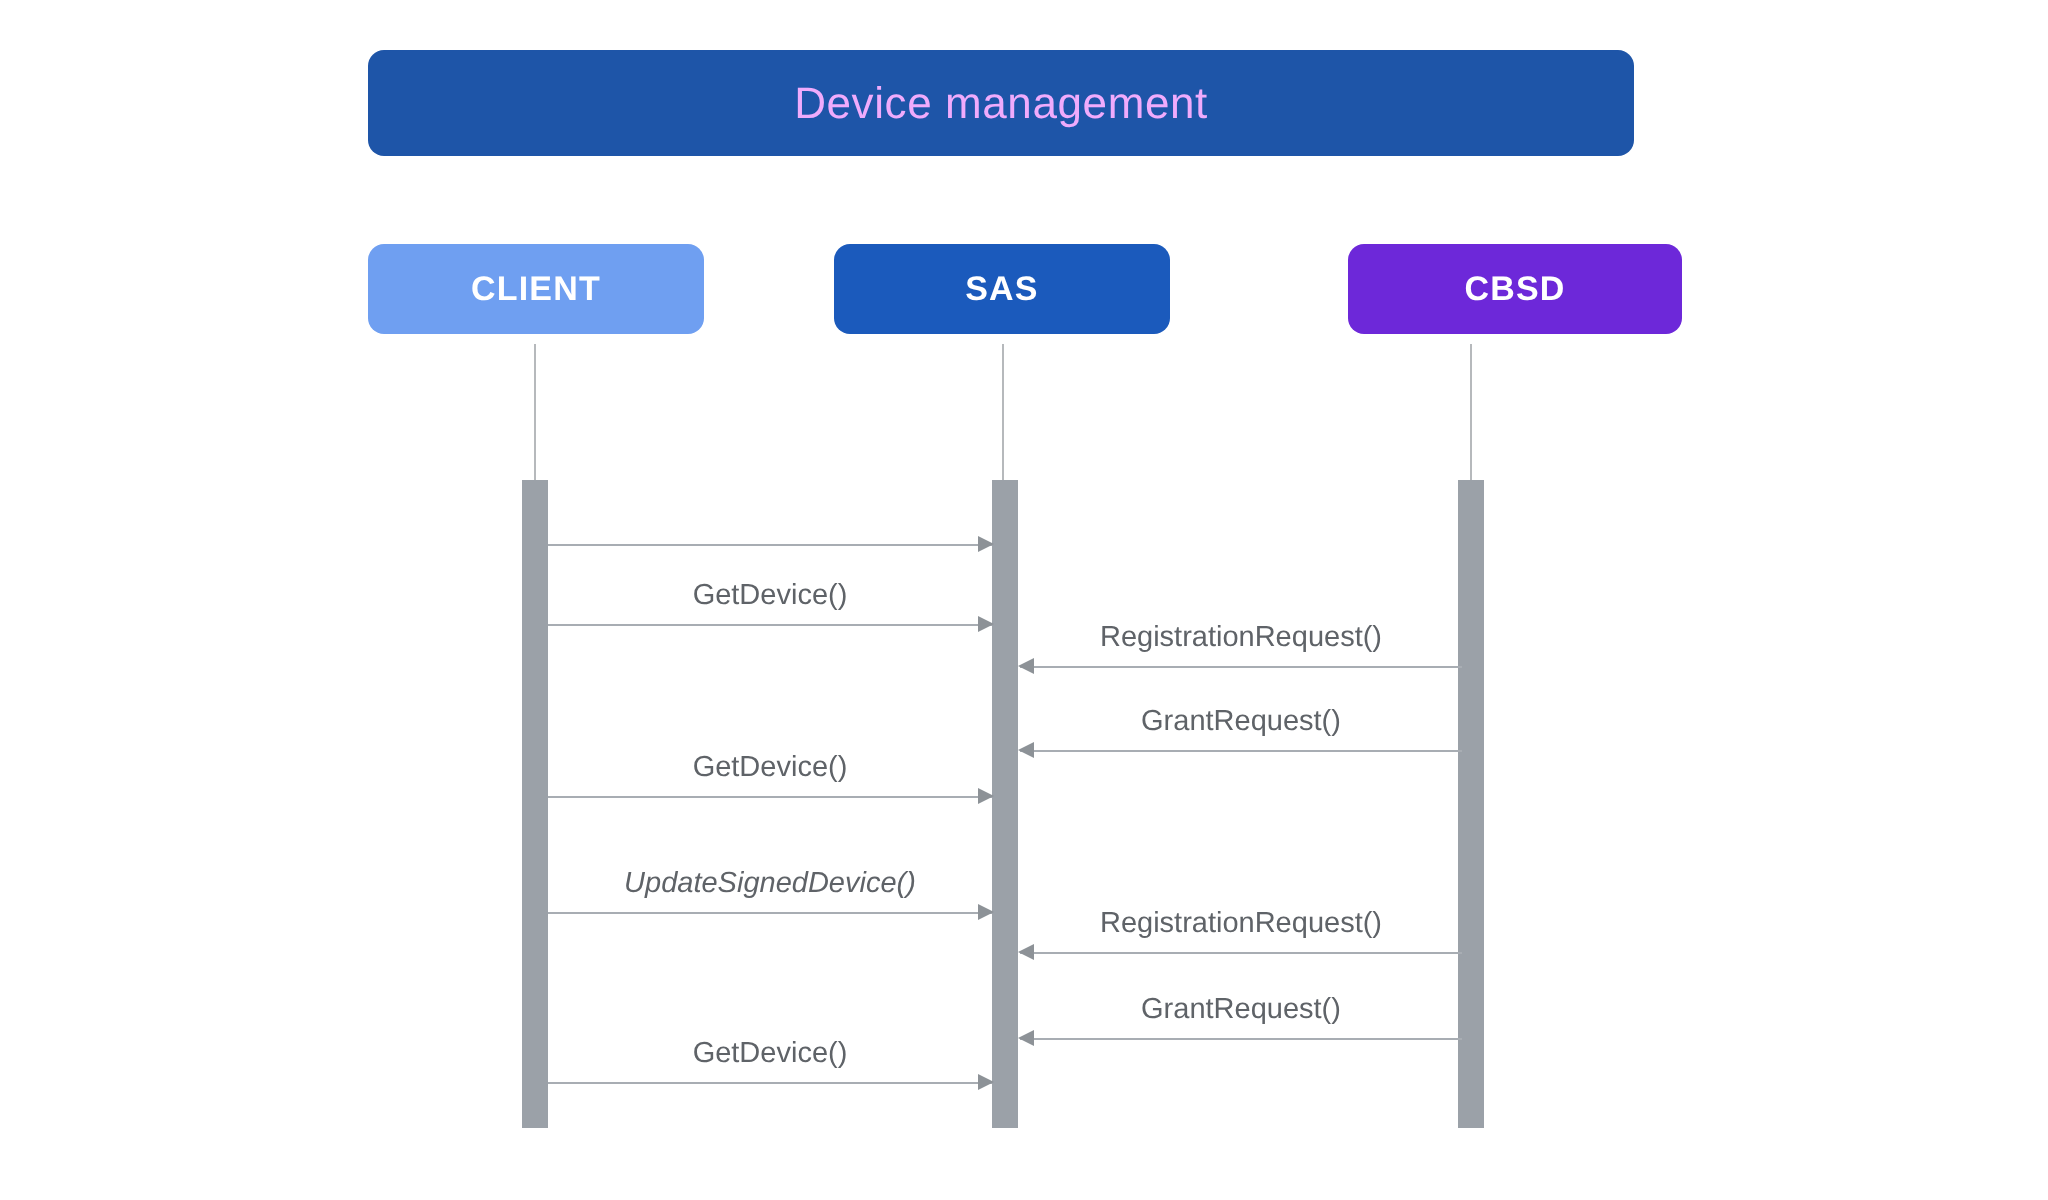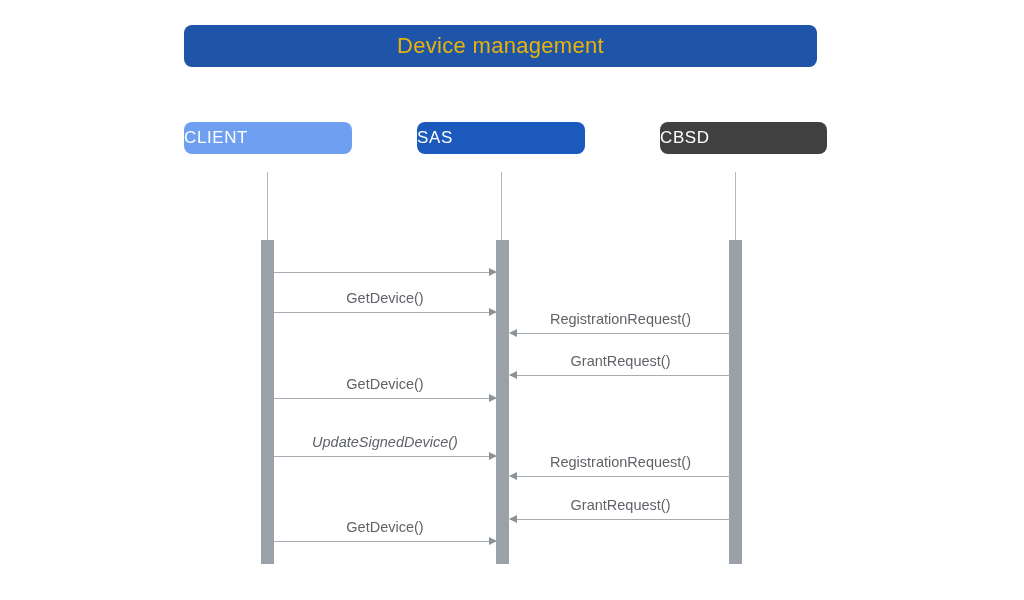--- a/index.html
+++ b/index.html
@@ -15,49 +15,49 @@
     background: #ffffff;
     overflow: hidden;
   }
 
   
   .title-banner {
     position: absolute;
     left: 184px;
     top: 25px;
     width: 633px;
-    height: 42px;
+    height: 53px;
     background: #1E55A8;
     border-radius: 8px;
     display: flex;
     align-items: center;
     justify-content: center;
-    color: #eab308;
+    color: #f0abfc;
     font-size: 22px;
     font-weight: 500;
     letter-spacing: 0.3px;
   }
 
   
   .actor-box {
     position: absolute;
     top: 122px;
-    height: 32px;
+    height: 45px;
     border-radius: 8px;
     display: flex;
     align-items: center;
-    justify-content: flex-start;
+    justify-content: center;
     color: #ffffff;
     font-size: 17px;
-    font-weight: normal;
+    font-weight: bold;
     letter-spacing: 0.6px;
   }
   .actor-client { left: 184px; width: 168px; background: #6F9FF1; }
   .actor-sas    { left: 417px; width: 168px; background: #1B5ABC; }
-  .actor-cbsd   { left: 660px; width: 167px; background: #404040; }
+  .actor-cbsd   { left: 674px; width: 167px; background: #6d28d9; }
 
   
   .lifeline {
     position: absolute;
     top: 172px;
     width: 1px;
     height: 68px;
     background: #B6B9BC;
   }
   .lifeline-client { left: 267px; }

